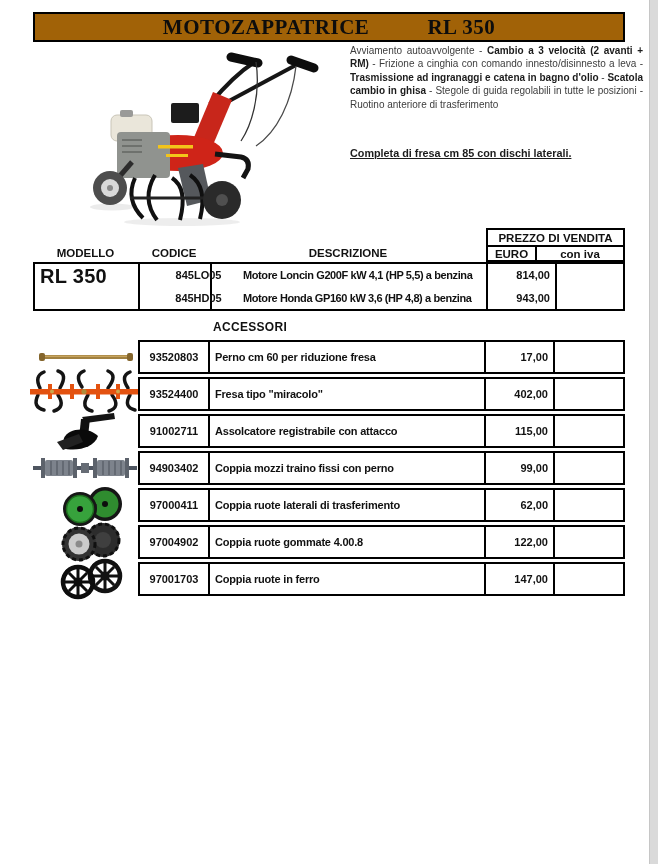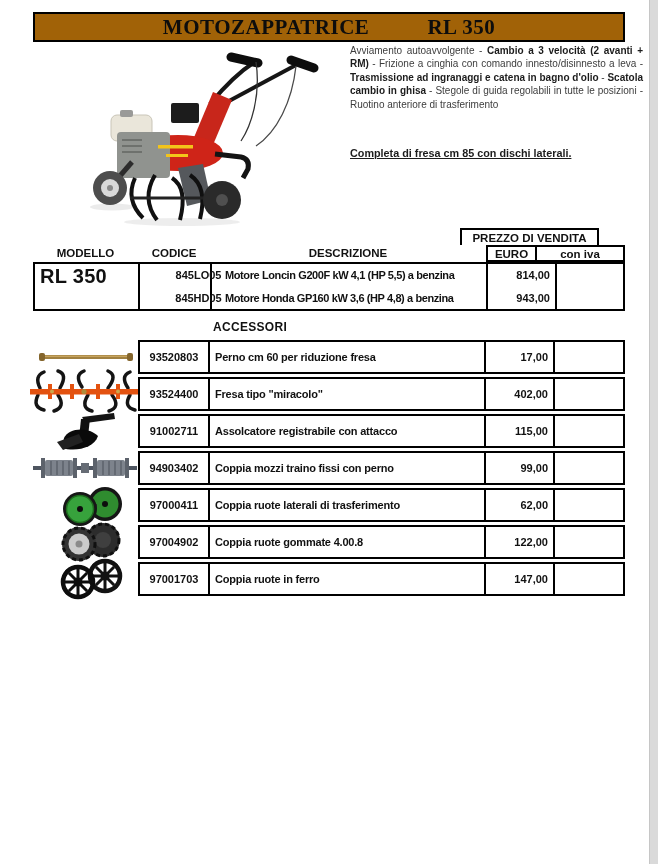--- a/index.html
+++ b/index.html
@@ -25,21 +25,21 @@
     left:350px;top:44px;width:293px;font-size:10px;line-height:13.4px;
     text-align:justify;color:#3d3d3d;
   }
   .desc .b{font-weight:bold;color:#1c1c1c;}
   .note{
     left:350px;top:147px;font-size:10.8px;font-weight:bold;color:#1c1c1c;text-decoration:underline;
   }
 
   
   .pv-box{
-    left:460px;top:228px;width:139px;height:17px;border:2px solid #000;border-bottom:none;
+    left:486px;top:228px;width:139px;height:17px;border:2px solid #000;border-bottom:none;
     display:flex;align-items:center;justify-content:center;font-weight:bold;font-size:11.5px;
   }
   .euro-row{
     left:486px;top:245px;width:139px;height:17px;border:2px solid #000;display:flex;
     font-weight:bold;font-size:11.5px;
   }
   .euro-row .c1{width:49px;border-right:2px solid #000;display:flex;align-items:center;justify-content:center;}
   .euro-row .c2{flex:1;display:flex;align-items:center;justify-content:center;}
 
   .col-head{top:246px;height:15px;line-height:15px;font-weight:bold;font-size:11.5px;text-align:center;}
@@ -49,21 +49,21 @@
 
   
   .main-body{
     left:33px;top:262px;width:592px;height:49px;border:2px solid #000;
     display:grid;grid-template-columns:105px 72px 276px 69px 66px;grid-template-rows:1fr 1fr;
     font-size:11px;font-weight:bold;
   }
   .main-body .modello{grid-row:1/3;border-right:2px solid #000;padding:1px 0 0 5px;font-size:20px;letter-spacing:.3px;}
   .main-body .cell{display:flex;align-items:center;border-right:2px solid #000;}
   .main-body .code{justify-content:center;padding-left:47px;}
-  .main-body .dsc{padding-left:13px;letter-spacing:-.4px;}
+  .main-body .dsc{padding-left:0;letter-spacing:-.4px;margin-left:31px;}
   .main-body .prc{justify-content:flex-end;padding-right:5px;}
   .main-body .iva{border-right:none;}
 
   
   .acc-title{left:213px;top:320px;font-size:12px;font-weight:bold;letter-spacing:.3px;}
   .acc-row{
     left:138px;width:487px;height:34px;border:2px solid #000;
     display:grid;grid-template-columns:70px 276px 69px 68px;
     font-size:11px;font-weight:bold;
   }

